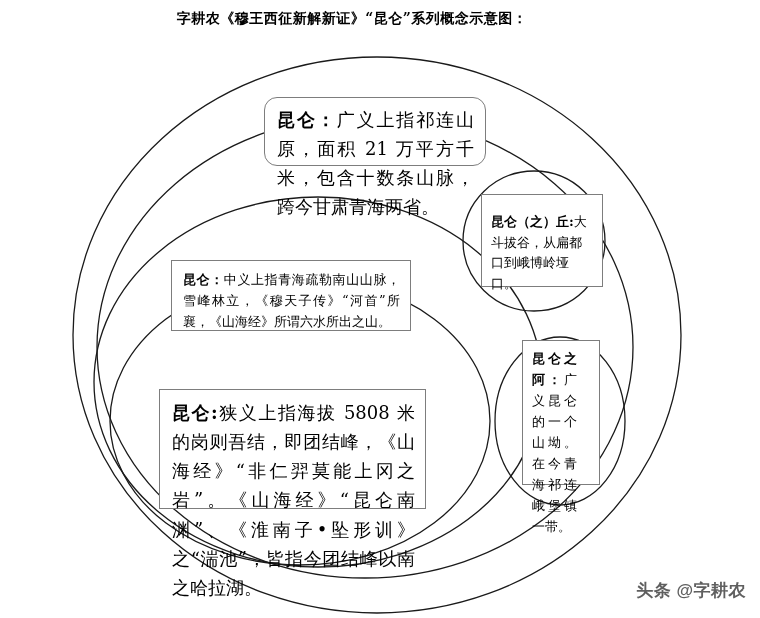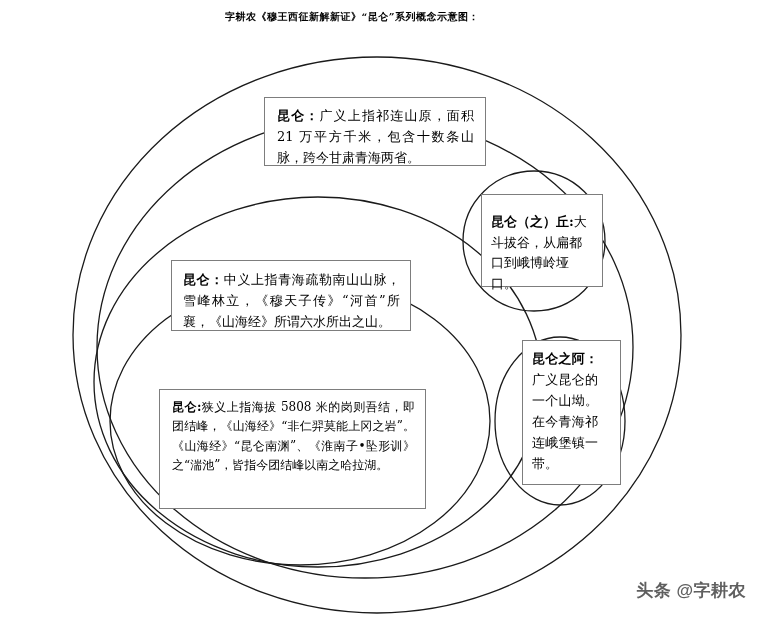--- a/index.html
+++ b/index.html
@@ -18,21 +18,21 @@
     overflow: hidden;
   }
   #diagram-title {
     position: absolute;
     left: 0;
     top: 10px;
     width: 704px;
     text-align: center;
     font-family: "DejaVu Serif", "Liberation Serif", serif;
     font-weight: bold;
-    font-size: 10px;
+    font-size: 14px;
     letter-spacing: 0.5px;
     color: #000000;
     white-space: nowrap;
   }
   #venn-svg {
     position: absolute;
     left: 0;
     top: 0;
     width: 760px;
     height: 618px;
@@ -51,56 +51,57 @@
   .note-box b {
     font-weight: bold;
   }
   
   #box-broad {
     left: 264px;
     top: 97px;
     width: 222px;
     height: 69px;
     padding: 7px 11px 22px 12px;
-    font-size: 13px;
+    font-size: 18px;
+    border-radius: 13px;
   }
   
   #box-middle {
     left: 171px;
     top: 260px;
     width: 240px;
     height: 71px;
     padding: 8px 10px 0 11px;
     font-size: 13px;
   }
   
   #box-narrow {
     left: 159px;
     top: 389px;
     width: 267px;
     height: 120px;
     padding: 8px 10px 5px 12px;
-    font-size: 12px;
+    font-size: 18px;
   }
   
   #box-hill {
     left: 481px;
     top: 194px;
     width: 122px;
     height: 93px;
     padding: 17px 8px 5px 9px;
     font-size: 13px;
     line-height: 1.58;
     text-align: left;
   }
   
   #box-slope {
     left: 522px;
     top: 340px;
-    width: 99px;
+    width: 78px;
     height: 145px;
     padding: 7px 22px 5px 9px;
     font-size: 13px;
     line-height: 1.62;
     text-align: justify;
     text-justify: inter-ideograph;
   }
   #watermark {
     position: absolute;
     right: 14px;

